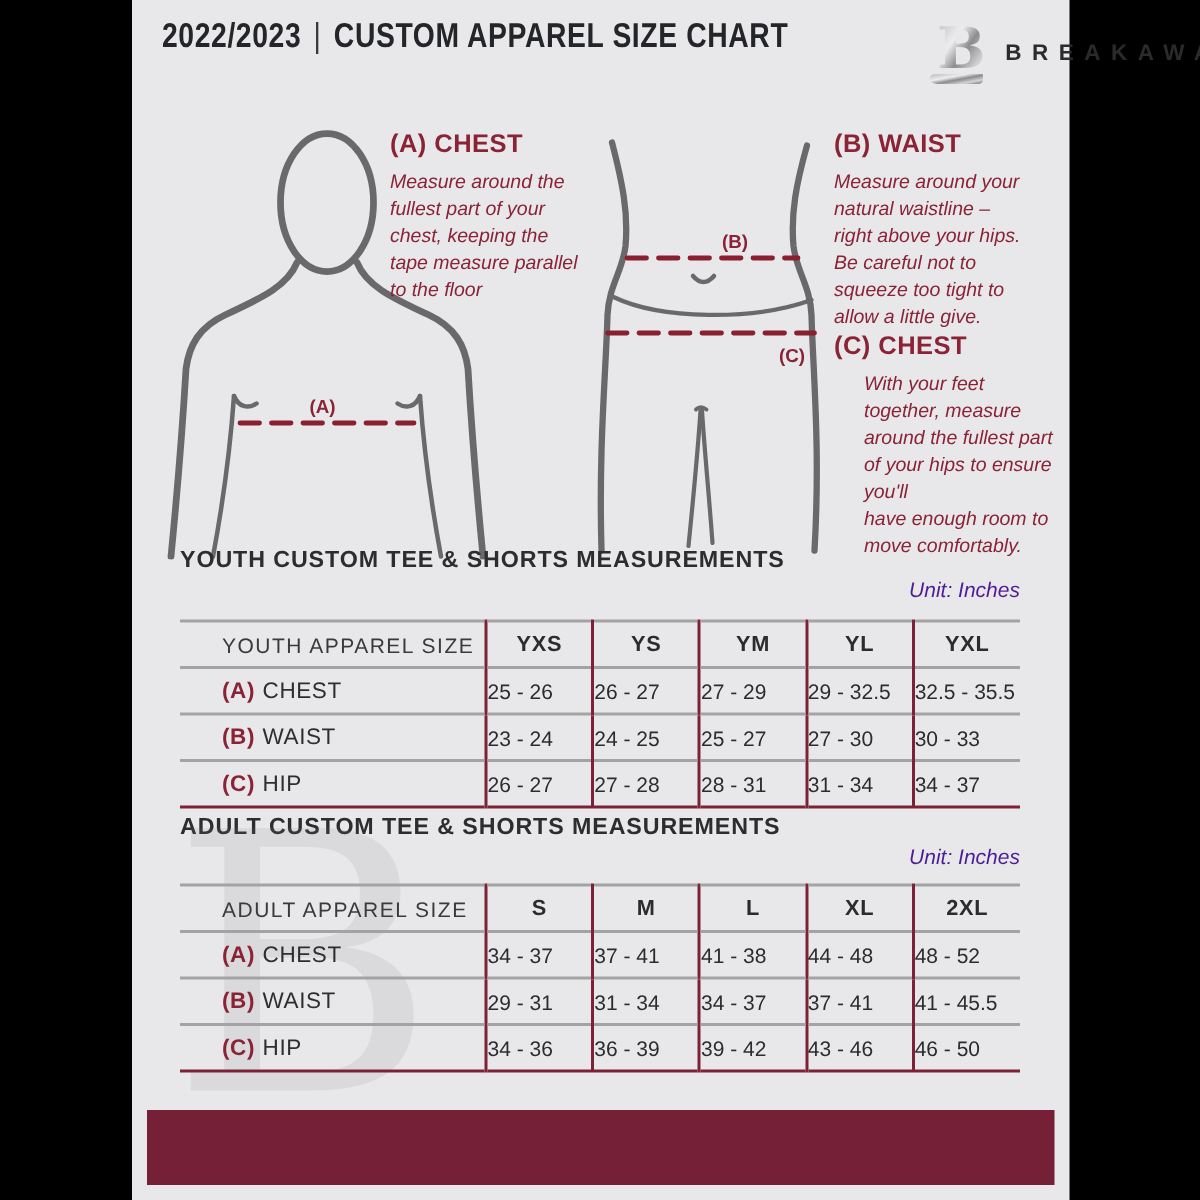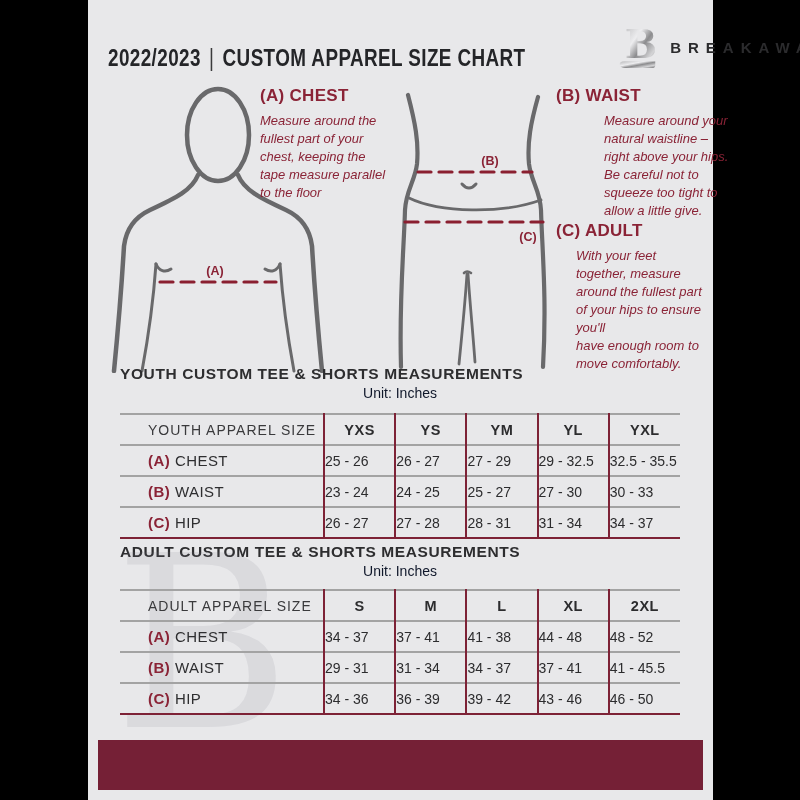--- a/index.html
+++ b/index.html
@@ -7,21 +7,21 @@
     width:800px;height:800px;background:#000;position:relative;overflow:hidden;
     font-family:"Liberation Sans",sans-serif;
   }
   .page{
     position:absolute;left:88px;top:0;width:625px;height:800px;
     background:#e8e8ea;
   }
   
   .header{
     position:absolute;top:10px;left:0;right:0;height:62px;
-    display:flex;align-items:flex-end;justify-content:space-between;
+    display:flex;align-items:flex-start;justify-content:space-between;
     padding:0 12px 0 20px;
   }
   .doc-title{
     font-weight:700;font-size:23px;color:#242528;letter-spacing:.5px;
     transform:scaleX(.82);transform-origin:left center;white-space:nowrap;
   }
   .doc-title .sep{font-weight:400;color:#3a3a3c;padding:0 10px;}
   .brand{display:flex;align-items:center;gap:9px;}
   .brand-name{
     font-weight:700;font-size:15px;color:#2b2b2d;letter-spacing:7px;white-space:nowrap;
@@ -31,31 +31,31 @@
   .instr-head{
     position:absolute;font-weight:700;font-size:17px;color:#8a2336;letter-spacing:.3px;
   }
   .instr-body{
     position:absolute;font-style:italic;font-size:13px;line-height:1.38;color:#8a2336;
     white-space:pre-line;width:170px;
   }
   #instrA-head{left:172px;top:86px;}
   #instrA-body{left:172px;top:112px;width:140px;font-style:italic;}
   #instrB-head{left:468px;top:86px;}
-  #instrB-body{left:468px;top:112px;width:155px;margin-left:48px;}
+  #instrB-body{left:468px;top:112px;width:155px;}
   #instrC-head{left:468px;top:221px;}
   #instrC-body{left:488px;top:247px;width:160px;}
   
   .sec-title{
     position:absolute;left:32px;width:560px;
     font-weight:700;font-size:15.5px;color:#2d2d2f;letter-spacing:.6px;
   }
   .sec-unit{
-    position:absolute;left:32px;width:560px;text-align:center;
-    font-size:14px;color:#0f172a;
+    position:absolute;left:32px;width:560px;text-align:right;
+    font-style:italic;font-size:14px;color:#4c1d95;
   }
   #youth-title{top:365px;} #youth-unit{top:385px;}
   #adult-title{top:543px;} #adult-unit{top:563px;}
   
   .size-table{
     position:absolute;left:32px;width:560px;border-collapse:collapse;table-layout:fixed;
     z-index:2;
   }
   #youth-table{top:413px;} #adult-table{top:589px;}
   .size-table tr{height:31px;border-top:2px solid #a3a3a3;}
@@ -154,21 +154,21 @@
 chest, keeping the
 tape measure parallel
 to the floor</div>
   <div class="instr-head" id="instrB-head">(B) WAIST</div>
   <div class="instr-body" id="instrB-body">Measure around your
 natural waistline –
 right above your hips.
 Be careful not to
 squeeze too tight to
 allow a little give.</div>
-  <div class="instr-head" id="instrC-head">(C) ADULT</div>
+  <div class="instr-head" id="instrC-head">(C) CHEST</div>
   <div class="instr-body" id="instrC-body">With your feet
 together, measure
 around the fullest part
 of your hips to ensure
 you'll
 have enough room to
 move comfortably.</div>
 
   <div class="watermark">B</div>
 

